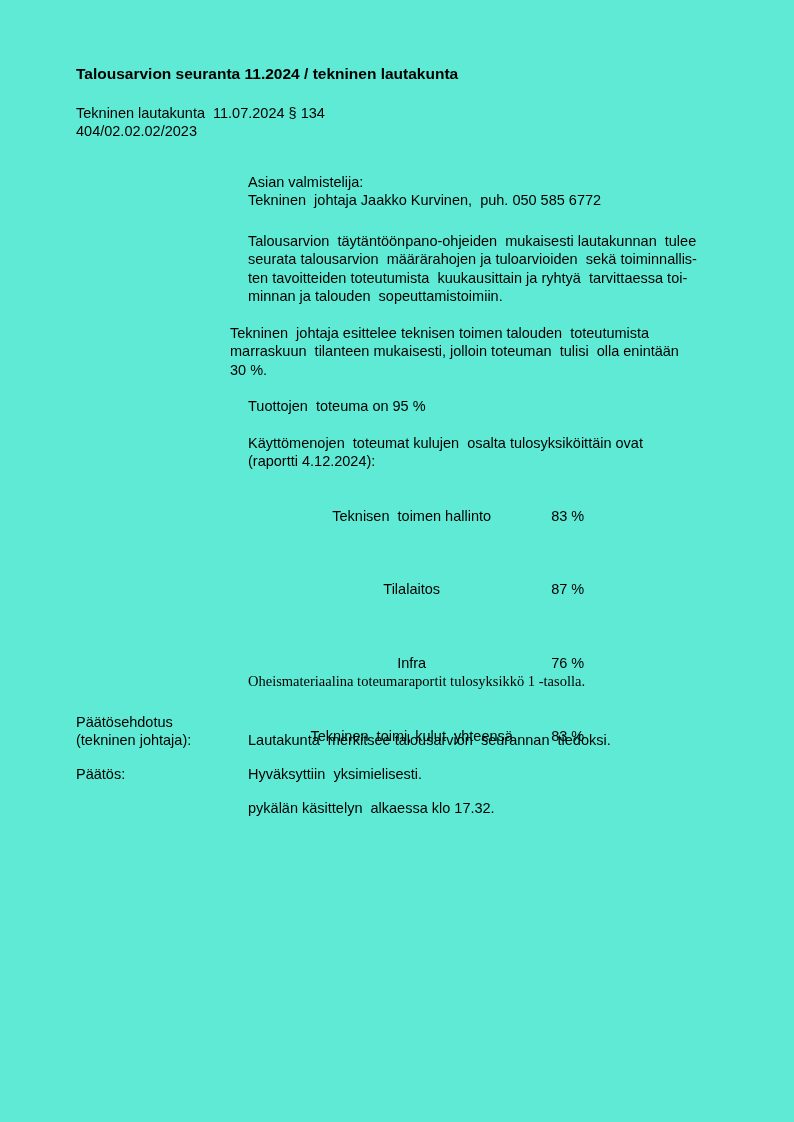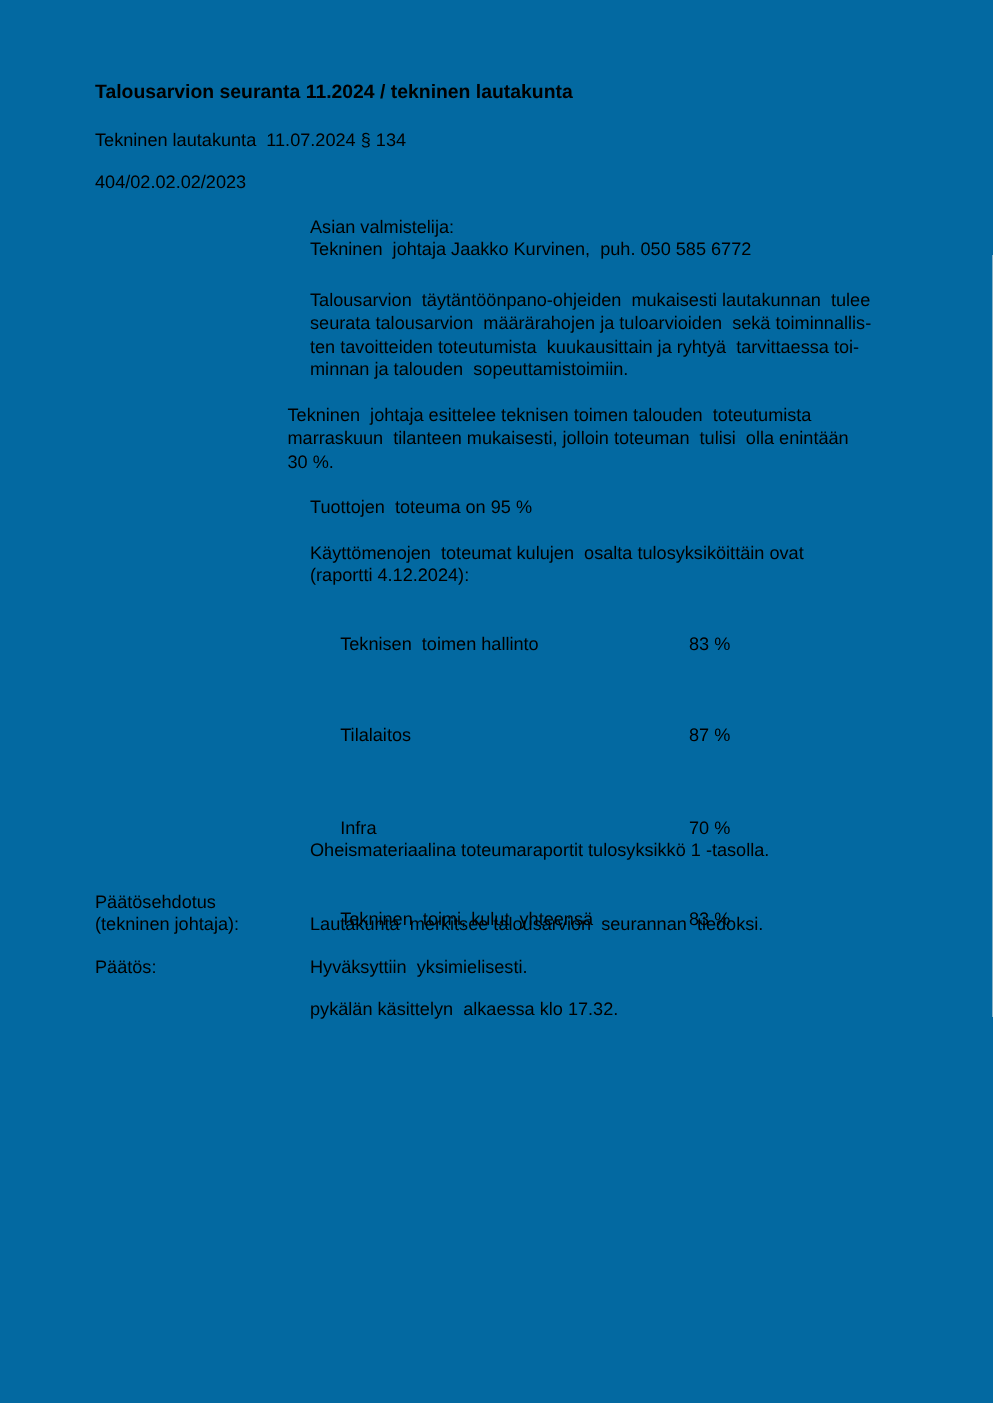--- a/index.html
+++ b/index.html
@@ -4,62 +4,63 @@
 <style>
   html, body {
     margin: 0;
     padding: 0;
     background: #e8e8e8;
   }
   .page {
     position: relative;
     width: 794px;
     height: 1122px;
-    background: #0369a1;
+    background: #5eead4;
     font-family: "Liberation Sans", sans-serif;
     font-size: 14.5px;
     line-height: 18.3px;
     color: #000000;
     overflow: hidden;
   }
   .abs {
     position: absolute;
   }
   .line {
     white-space: pre;
   }
   .doc-title {
     font-weight: bold;
     font-size: 15.5px;
     white-space: pre;
   }
   .table-row {
     margin-bottom: 18.3px;
     white-space: pre;
+    text-align: center;
   }
   .table-row .row-label {
     display: inline-block;
     width: 279px;
     white-space: pre;
     vertical-align: top;
   }
   .table-row .row-value {
     white-space: pre;
   }
 </style>
 </head>
 <body>
 
 <div class="page">
 
   <div class="abs doc-title" style="left:76px; top:65px;">Talousarvion seuranta 11.2024 / tekninen lautakunta</div>
 
   <div class="abs line" style="left:76px; top:104px;">Tekninen lautakunta  11.07.2024 § 134</div>
 
-  <div class="abs line" style="left:76px; top:122px;margin-top:15px;">404/02.02.02/2023</div>
+  <div class="abs line" style="left:76px; top:122px;">404/02.02.02/2023</div>
 
   <div class="abs" style="left:248px; top:173px;">
     <div class="line">Asian valmistelija:</div>
     <div class="line">Tekninen  johtaja Jaakko Kurvinen,  puh. 050 585 6772</div>
   </div>
 
   <div class="abs" style="left:248px; top:232px;">
     <div class="line">Talousarvion  täytäntöönpano-ohjeiden  mukaisesti lautakunnan  tulee</div>
     <div class="line">seurata talousarvion  määrärahojen ja tuloarvioiden  sekä toiminnallis-</div>
     <div class="line">ten tavoitteiden toteutumista  kuukausittain ja ryhtyä  tarvittaessa toi-</div>
@@ -80,28 +81,28 @@
   </div>
 
   <div class="abs" style="left:248px; top:489px;">
     <div class="table-row">
       <span class="row-label">Teknisen  toimen hallinto</span><span class="row-value">83 %</span>
     </div>
     <div class="table-row">
       <span class="row-label">Tilalaitos</span><span class="row-value">87 %</span>
     </div>
     <div class="table-row">
-      <span class="row-label">Infra</span><span class="row-value">70 %</span>
+      <span class="row-label">Infra</span><span class="row-value">76 %</span>
     </div>
     <div class="table-row">
       <span class="row-label">Tekninen  toimi, kulut  yhteensä</span><span class="row-value">83 %</span>
     </div>
   </div>
 
-  <div class="abs line" style="left:248px; top:672px;">Oheismateriaalina toteumaraportit tulosyksikkö 1 -tasolla.</div>
+  <div class="abs line" style="left:248px; top:672px;font-family:Liberation Serif, serif;">Oheismateriaalina toteumaraportit tulosyksikkö 1 -tasolla.</div>
 
   <div class="abs" style="left:76px; top:713px;">
     <div class="line">Päätösehdotus</div>
     <div class="line">(tekninen johtaja):</div>
   </div>
   <div class="abs line" style="left:248px; top:731px;">Lautakunta  merkitsee talousarvion  seurannan  tiedoksi.</div>
 
   <div class="abs line" style="left:76px; top:765px;">Päätös:</div>
   <div class="abs line" style="left:248px; top:765px;">Hyväksyttiin  yksimielisesti.</div>
 

